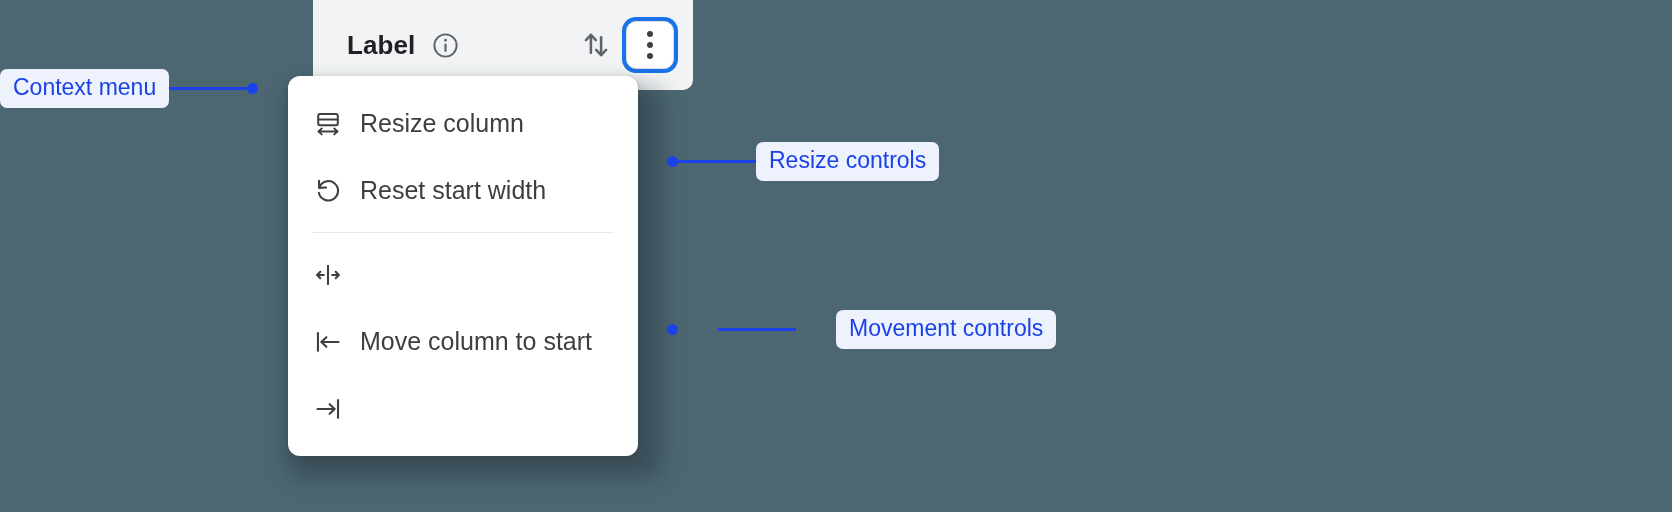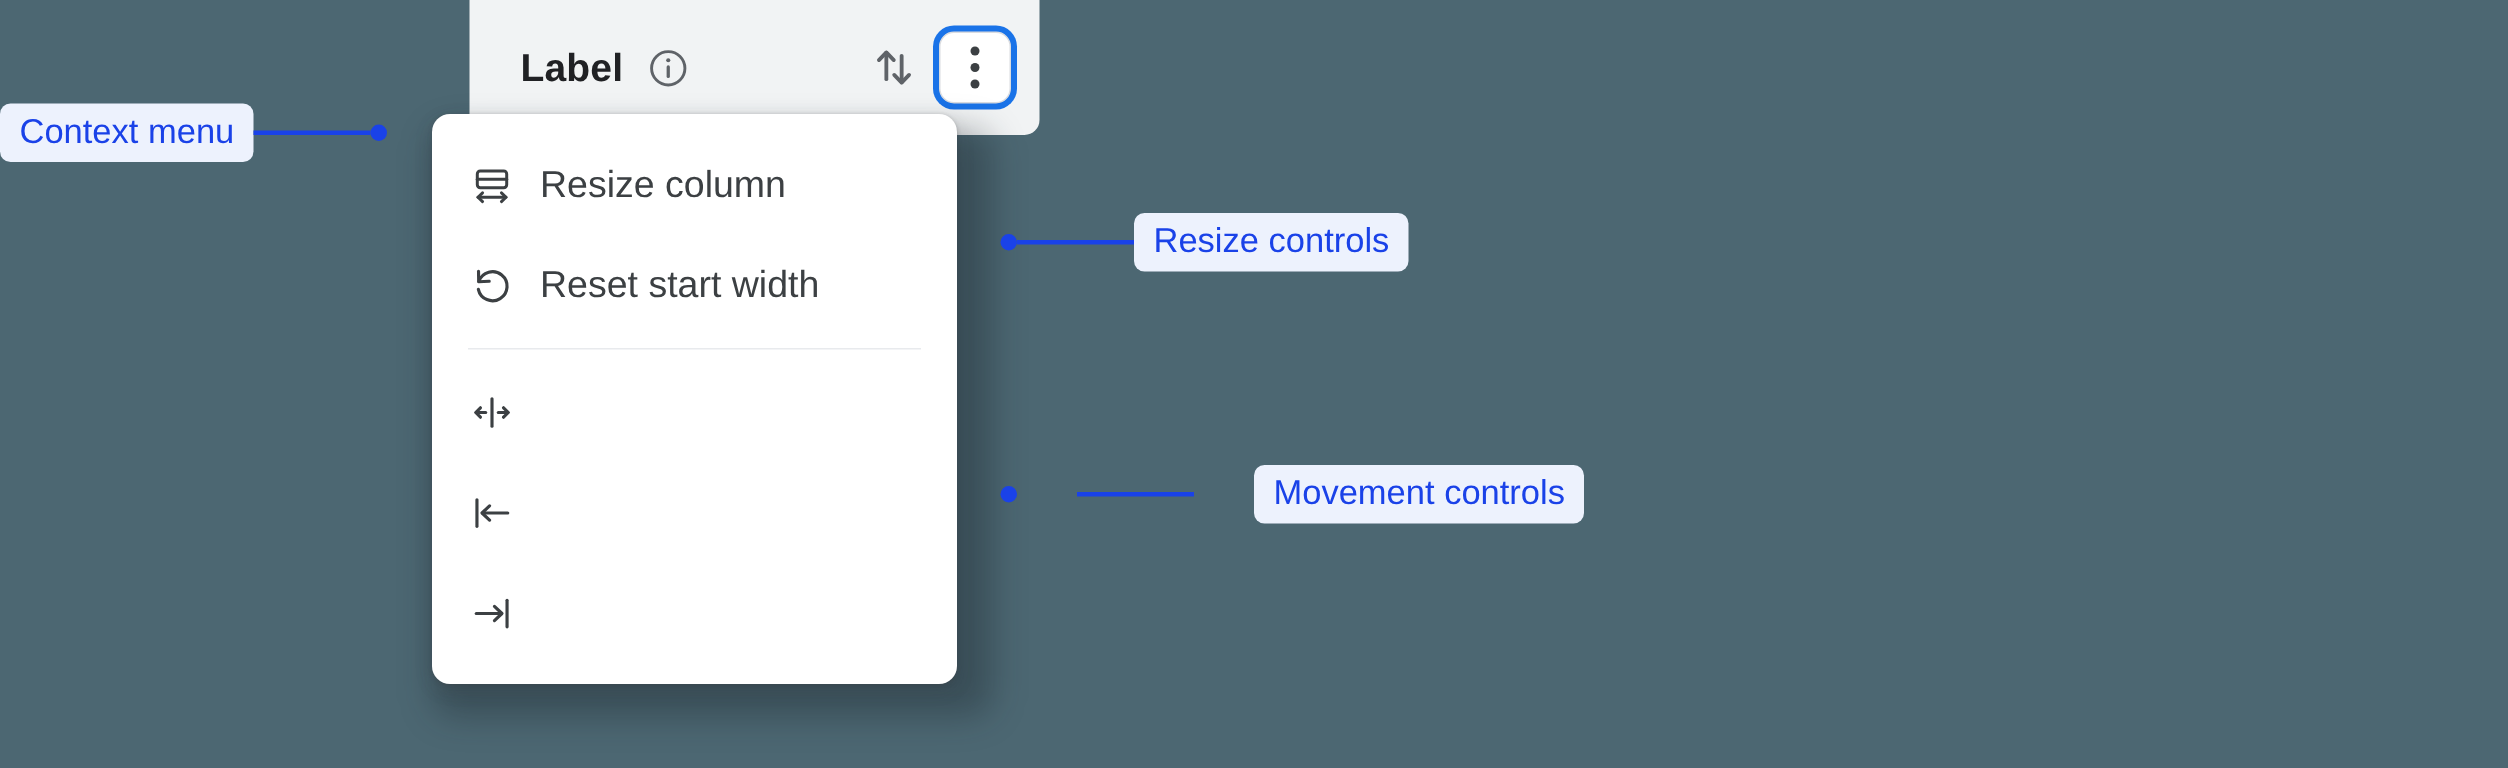--- a/index.html
+++ b/index.html
@@ -265,20 +265,21 @@
     </div>
 
     <div class="menu-item">
       <svg class="mi-icon" viewBox="0 0 24 24">
         <g stroke="#3C4043" stroke-width="1.8" stroke-linecap="round" stroke-linejoin="round" fill="none">
           <path d="M3.4 4.4 V19.6"></path>
           <path d="M21.0 12 H6.6"></path>
           <path d="M10.6 7.9 L6.3 12 L10.6 16.1"></path>
         </g>
       </svg>
+      <span class="mi-label">Move column to start</span>
     </div>
 
     <div class="menu-item">
       <svg class="mi-icon" viewBox="0 0 24 24">
         <g stroke="#3C4043" stroke-width="1.8" stroke-linecap="round" stroke-linejoin="round" fill="none">
           <path d="M20.6 4.4 V19.6"></path>
           <path d="M3.0 12 H17.4"></path>
           <path d="M13.4 7.9 L17.7 12 L13.4 16.1"></path>
         </g>
       </svg>

